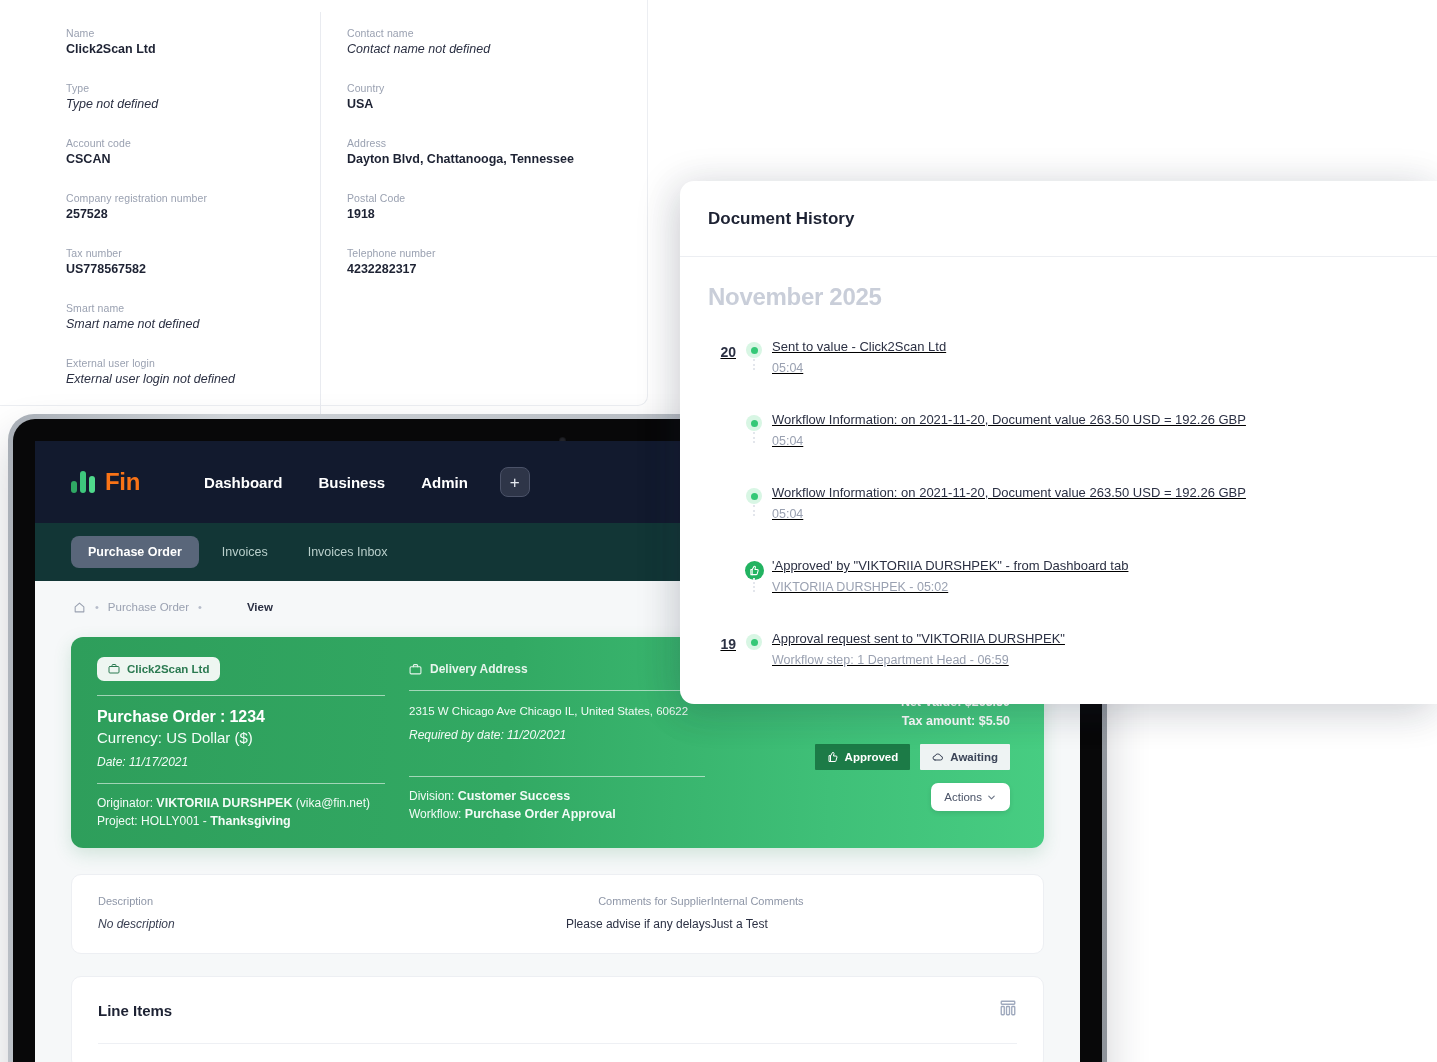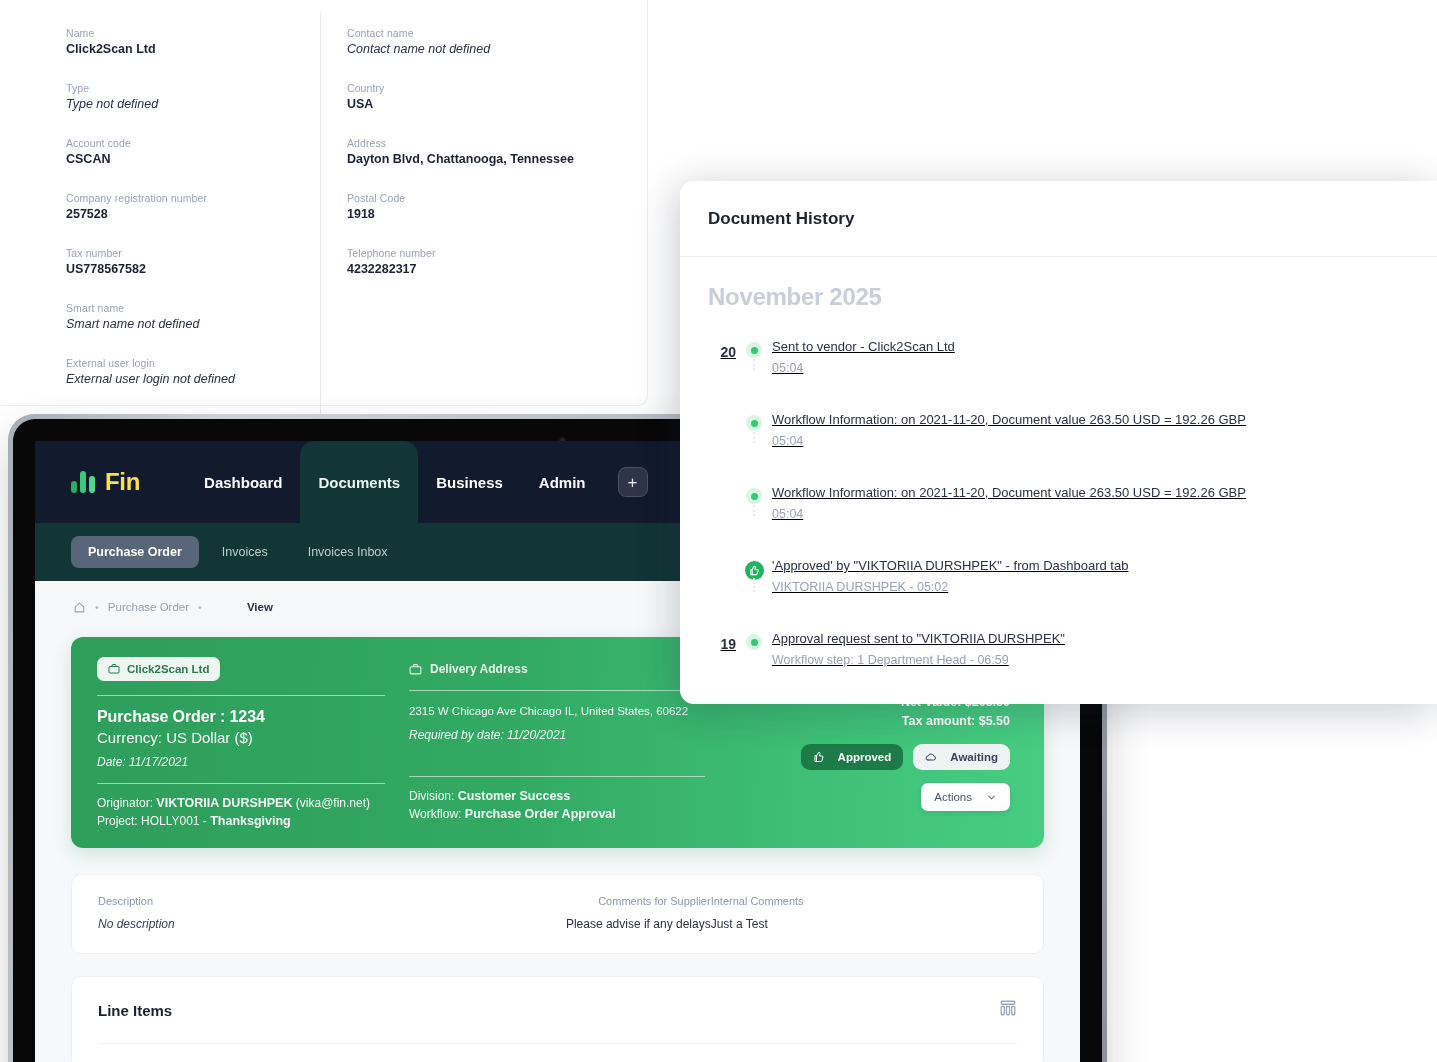--- a/index.html
+++ b/index.html
@@ -67,21 +67,21 @@
     height: 82px; background: #121a2e; display:flex; align-items:flex-end;
     position: relative;
   }
   #navrow { display:flex; align-items:center; height: 82px; padding-left: 36px; }
   #logo { display:flex; align-items:center; gap:10px; margin-right: 46px; }
   .logo-bars { display:flex; align-items:flex-end; gap:3px; height:22px; }
   .logo-bars i { display:block; width:6px; border-radius:3px; background:#3ec77d; }
   .logo-bars i.b1 { height:12px; background:#2fa864; }
   .logo-bars i.b2 { height:22px; background:#3ec77d; }
   .logo-bars i.b3 { height:17px; background:#4fd98c; }
-  #logo .name { color:#fde047; font-size:24px; font-weight:700; letter-spacing:-.3px; }
+  #logo .name { color:#f97316; font-size:24px; font-weight:700; letter-spacing:-.3px; }
   .navitem {
     color:#ffffff; font-size:15px; font-weight:700; padding: 0 18px; height:82px;
     display:flex; align-items:center; cursor:pointer; white-space:nowrap;
   }
   .navitem.active { background:#123636; border-radius: 14px 14px 0 0; color:#eaf7f4; }
   #plusbtn {
     width:30px; height:30px; margin-left:14px; border-radius:8px;
     background:#2e3548; border:1px solid #4b5268; color:#e7eaf1;
     display:flex; align-items:center; justify-content:center; font-size:17px; line-height:1;
     cursor:pointer;
@@ -120,27 +120,27 @@
   .po-title { font-size:16px; font-weight:700; letter-spacing:-.1px; }
   .po-line { font-size:12px; margin-top:4px; color:#f2fbf6; }
   .po-line.italic { font-style:italic; margin-top:9px; }
   .po-line b { font-weight:700; font-size:12.5px; }
   .po-small { font-size:15px; color:#f4fdf8; margin-top:3px; }
   .addr { font-size:11.5px; color:#f1fbf5; line-height:16px; }
   .total { font-size:27px; font-weight:700; letter-spacing:-.5px; margin-top:2px; }
   .sub { font-size:12.5px; font-weight:700; margin-top:5px; }
   .btnrow { display:flex; gap:10px; justify-content:flex-end; margin-top:16px; }
   .pill {
-    display:inline-flex; align-items:flex-end; gap:13px; font-size:11.5px; font-weight:700;
-    padding:7px 12px; border-radius:9px; cursor:pointer;
+    display:inline-flex; align-items:flex-end; gap:6px; font-size:11.5px; font-weight:700;
+    padding:7px 12px; border-radius:1px; cursor:pointer;
   }
   .pill.approved { background:#1c7b47; color:#ffffff; }
   .pill.awaiting { background:#eef3f3; color:#3b4457; }
   .actions-btn {
-    display:inline-flex; align-items:center; gap:14px; background:#ffffff; color:#4b5468;
+    display:inline-flex; align-items:center; gap:4px; background:#ffffff; color:#4b5468;
     font-size:11.5px; padding:8px 13px; border-radius:7px; margin-top:13px; cursor:pointer;
     box-shadow: 0 2px 5px rgba(0,0,0,.10);
   }
 
   
   #comments-card {
     margin: 26px 36px 0 36px; background:#ffffff; border:1px solid #edeff3;
     border-radius:10px; padding: 20px 26px 22px 26px; display:flex;
   }
   .cc { flex:1; }
@@ -268,21 +268,20 @@
           <div id="navrow">
             <div id="logo">
               <span class="logo-bars">
                 <i class="b1"></i>
                   <i class="b2"></i>
                   <i class="b3"></i>
               </span>
               <span class="name">Fin</span>
             </div>
             <div class="navitem">Dashboard</div>
-            <div class="navitem active">Documents</div>
             <div class="navitem">Business</div>
             <div class="navitem">Admin</div>
             <div id="plusbtn">
               <span>+</span>
             </div>
           </div>
         </div>
 
         <div id="subnav">
           <div class="subitem active">Purchase Order</div>
@@ -410,21 +409,21 @@
 
         <div class="ev">
           <div class="day">20</div>
           <div class="marker">
             <span class="dot-wrap">
                 <span class="dot"></span>
               </span>
             <span class="line"></span>
           </div>
           <div class="content">
-            <div class="title">Sent to vendor - Click2Scan Ltd</div>
+            <div class="title">Sent to value - Click2Scan Ltd</div>
             <div class="meta">05:04</div>
           </div>
         </div>
 
         <div class="ev">
           <div class="day"></div>
           <div class="marker">
             <span class="dot-wrap">
                 <span class="dot"></span>
               </span>

